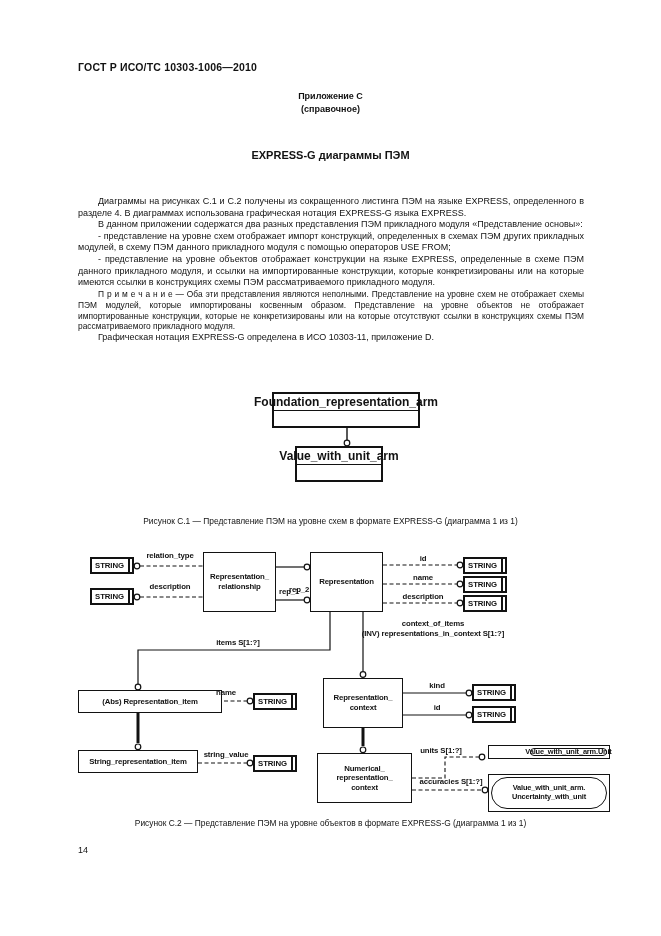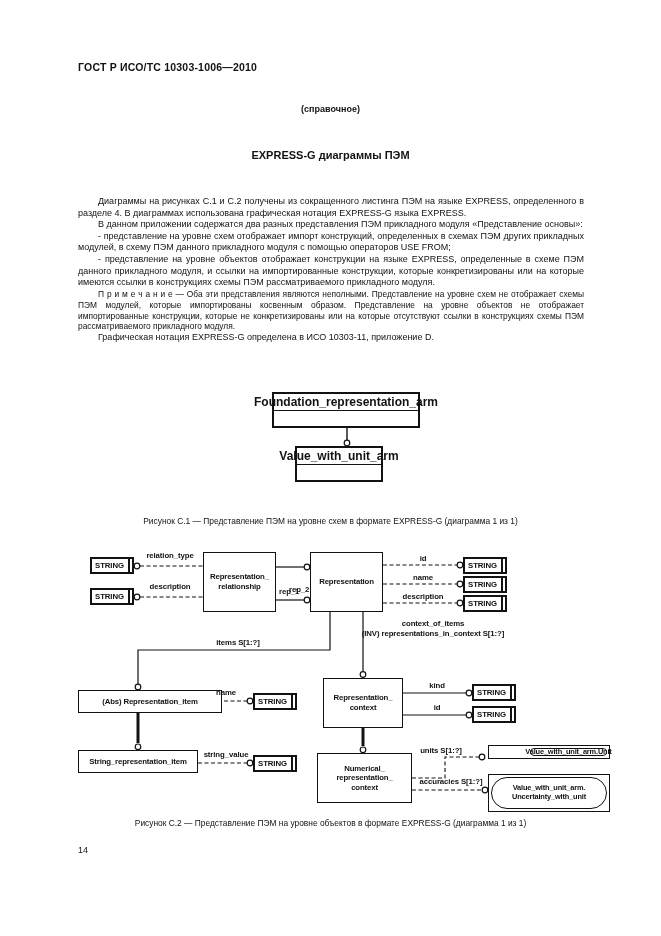--- a/index.html
+++ b/index.html
@@ -40,20 +40,21 @@
         text-align:center;letter-spacing:-.15px;}
   .pageno{left:78px;top:845px;font-size:9px;}
   svg.overlay{position:absolute;left:0;top:0;pointer-events:none;}
 </style>
 </head>
 <body>
 
 <div class="page">
 
   <div class="abs docnum">ГОСТ Р ИСО/ТС 10303-1006—2010</div>
+  <div class="abs ccol annex">Приложение С</div>
   <div class="abs ccol annexnote">(справочное)</div>
   <div class="abs ccol stitle">EXPRESS-G диаграммы ПЭМ</div>
 
   <div class="abs bodytext">
     <p>Диаграммы на рисунках С.1 и С.2 получены из сокращенного листинга ПЭМ на языке EXPRESS, определенного в разделе 4. В диаграммах использована графическая нотация EXPRESS-G языка EXPRESS.</p>
     <p>В данном приложении содержатся два разных представления ПЭМ прикладного модуля «Представление основы»:</p>
     <p>- представление на уровне схем отображает импорт конструкций, определенных в схемах ПЭМ других прикладных модулей, в схему ПЭМ данного прикладного модуля с помощью операторов USE FROM;</p>
     <p>- представление на уровне объектов отображает конструкции на языке EXPRESS, определенные в схеме ПЭМ данного прикладного модуля, и ссылки на импортированные конструкции, которые конкретизированы или на которые имеются ссылки в конструкциях схемы ПЭМ рассматриваемого прикладного модуля.</p>
     <p class="note">П р и м е ч а н и е — Оба эти представления являются неполными. Представление на уровне схем не отображает схемы ПЭМ модулей, которые импортированы косвенным образом. Представление на уровне объектов не отображает импортированные конструкции, которые не конкретизированы или на которые отсутствуют ссылки в конструкциях схемы ПЭМ рассматриваемого прикладного модуля.</p>
     <p class="p3">Графическая нотация EXPRESS-G определена в ИСО 10303-11, приложение D.</p>

